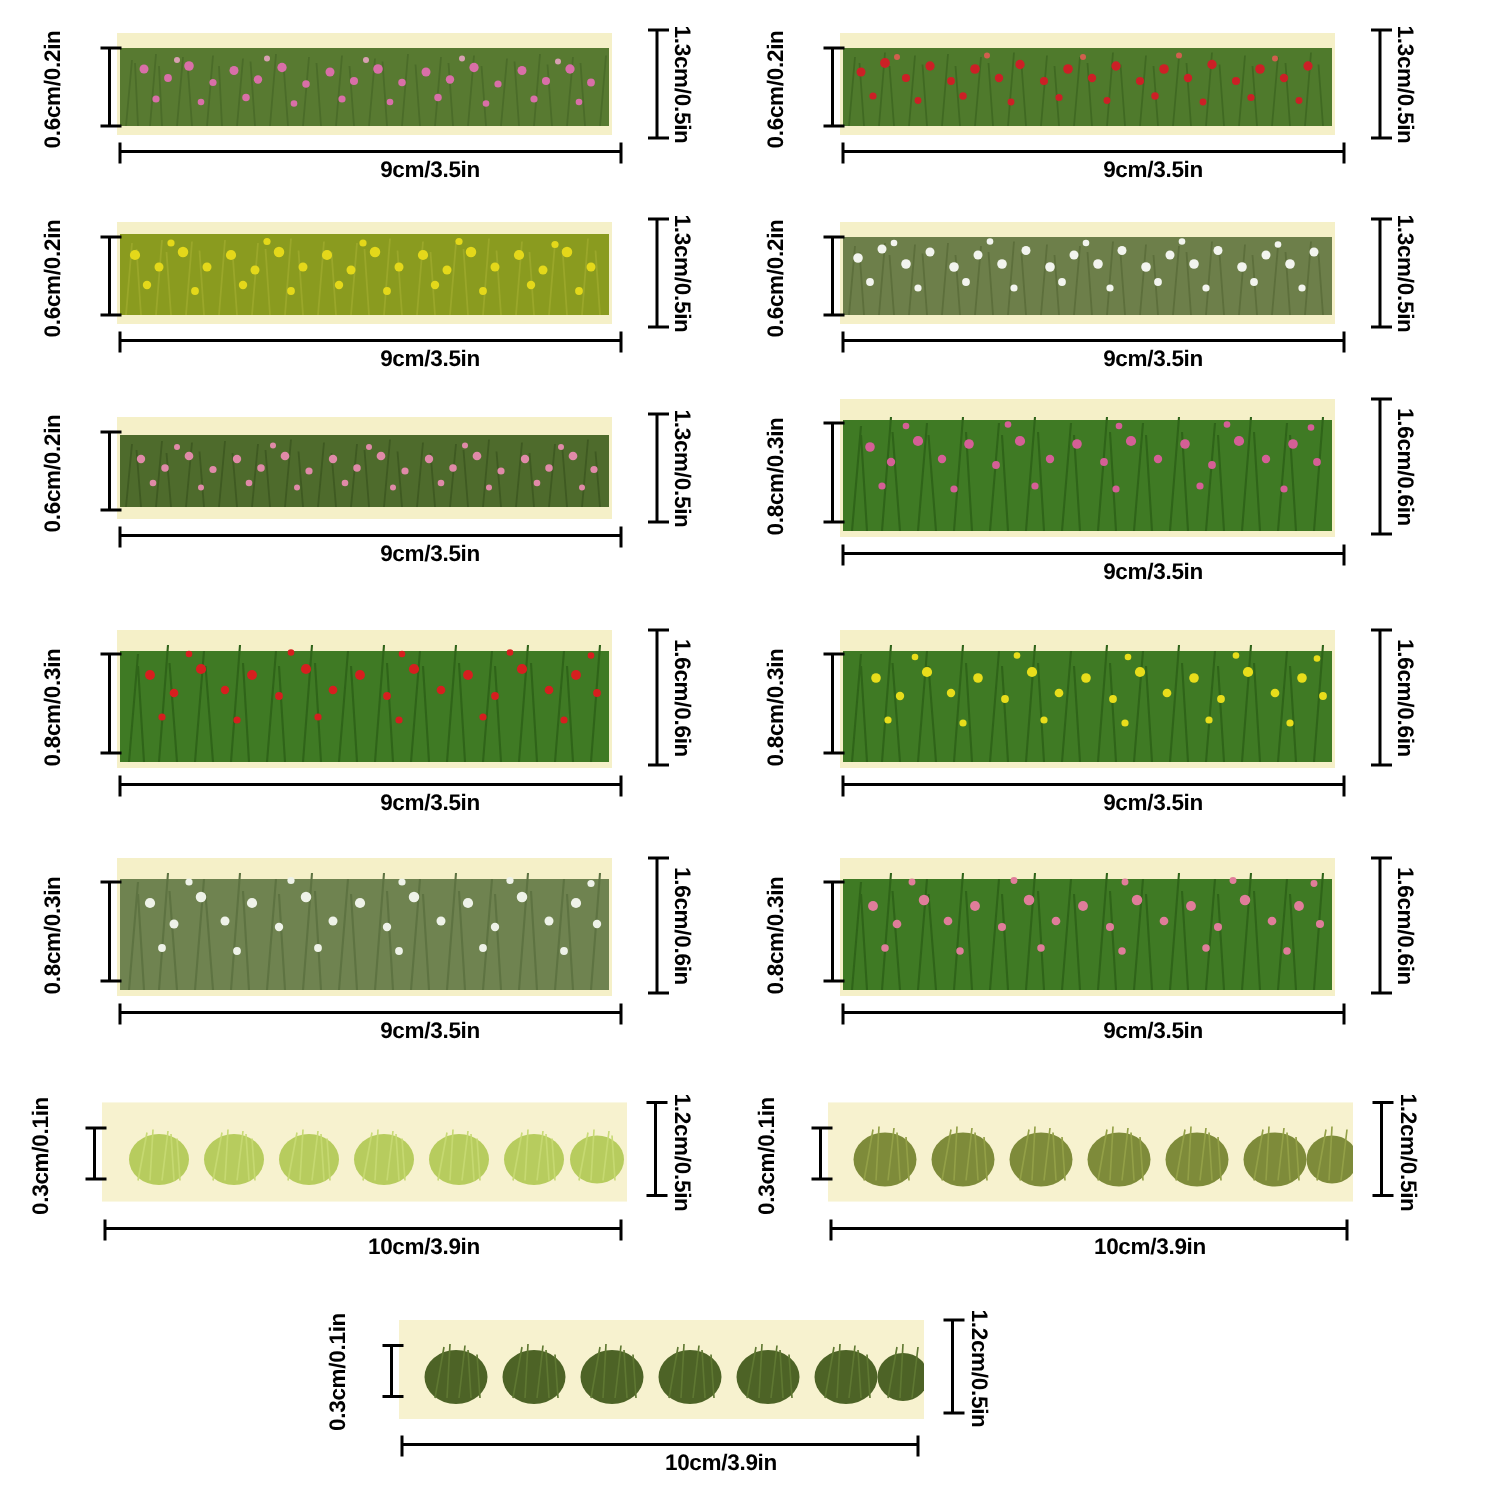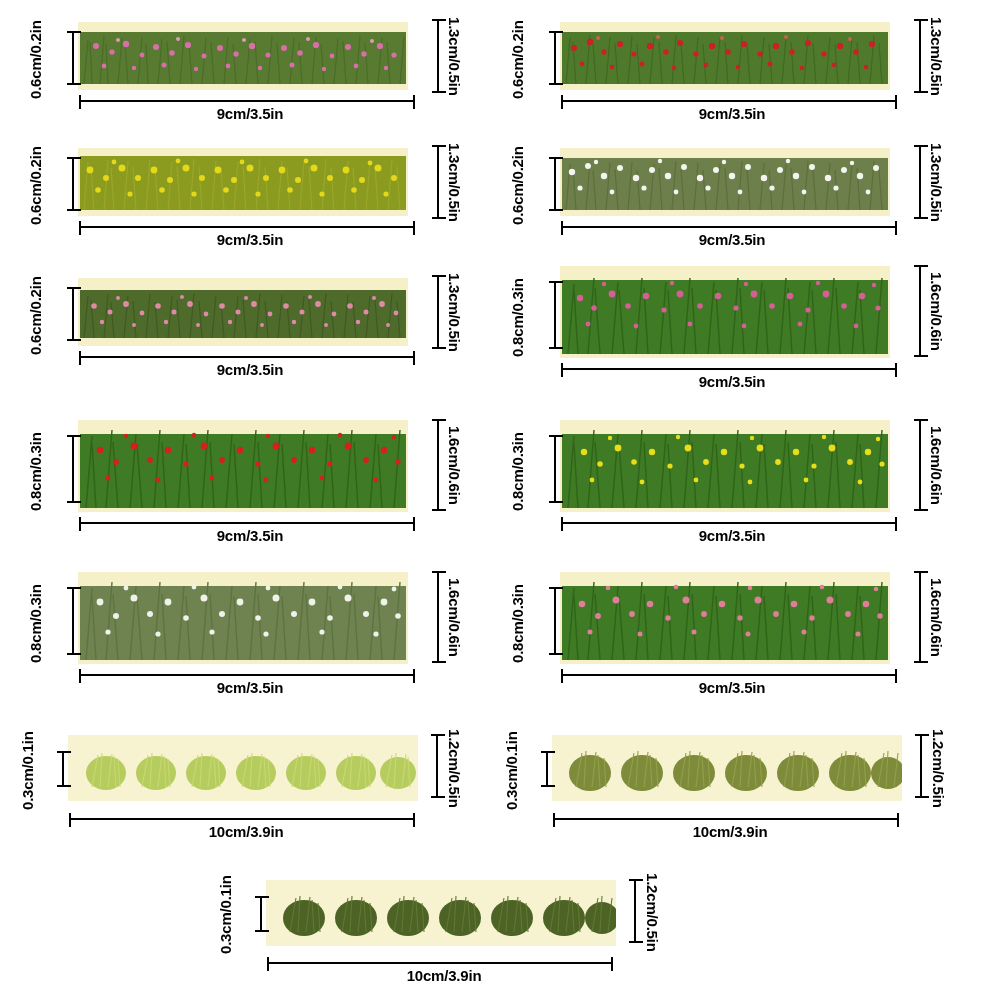--- a/index.html
+++ b/index.html
@@ -81,21 +81,21 @@
   }
   .lbl.vert-left {
     writing-mode: vertical-rl;
     transform: rotate(180deg);
     text-align: center;
   }
   .lbl.vert-right {
     writing-mode: vertical-rl;
     text-align: center;
   }
-  .lbl.center { text-align: center; }
+  .lbl.center { text-align: right; }
 </style>
 </head>
 <body>
 
 <div class="sheet">
 
   <div class="cell">
     <div class="strip" style="left:78px; top:22px; width:330px; height:68px;">
       <svg class="turf" viewBox="0 0 330 68" preserveAspectRatio="none">
         <rect x="0" y="0" width="330" height="68" fill="#f5f0c8"></rect>

